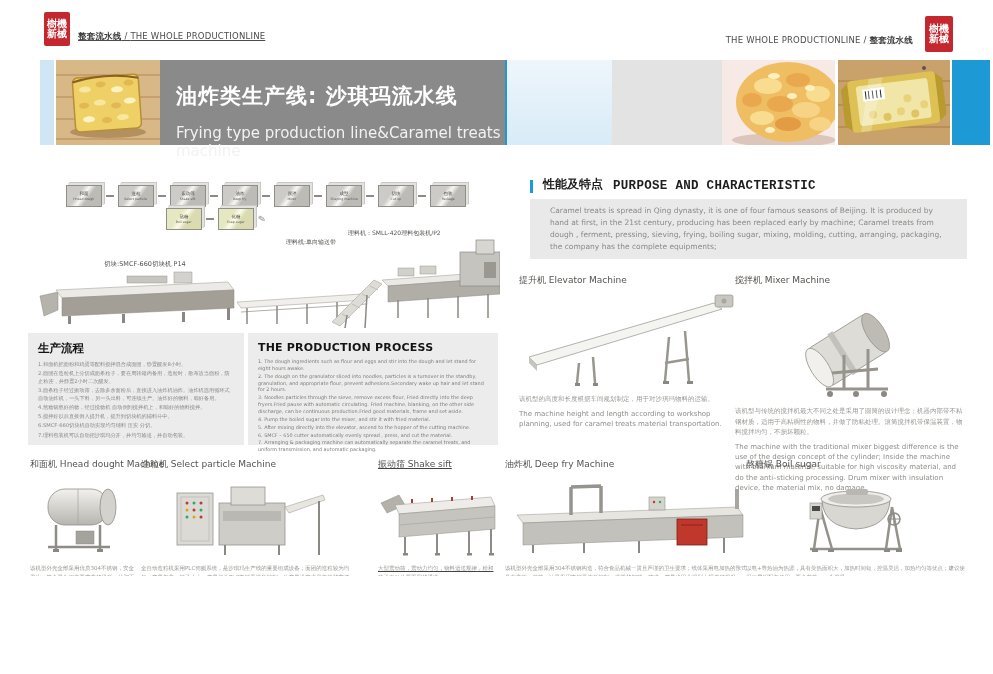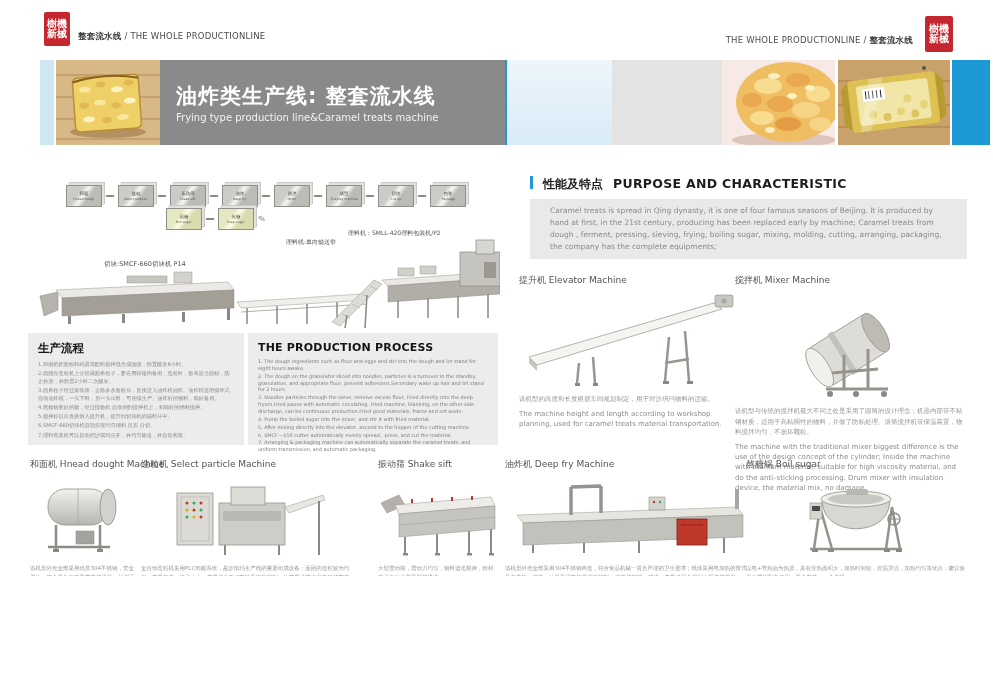--- a/index.html
+++ b/index.html
@@ -9,21 +9,21 @@
 
   
   .seal{background:#c4272e;color:#fff;border-radius:2px;display:flex;flex-direction:column;
         align-items:center;justify-content:center;font-weight:bold;line-height:1.05;font-size:10px;}
   .hdr-label{font-size:8.5px;color:#4c4c4c;letter-spacing:.2px;white-space:nowrap;}
   .hdr-label b{color:#3b3b3b;}
 
   
   .banner-block{position:absolute;top:60px;height:85px;}
   .banner-title-zh{font-size:21px;color:#fff;letter-spacing:1px;font-weight:bold;}
-  .banner-title-en{font-size:10px;color:#f2f2f2;margin-top:2px;}
+  .banner-title-en{font-size:15px;color:#f2f2f2;margin-top:14px;}
 
   
   .flowrow{display:flex;align-items:center;}
   .fbox{width:34px;height:20px;display:flex;flex-direction:column;align-items:center;justify-content:center;
         background:linear-gradient(125deg,#cccbc7 35%,#f7f7f5 48%,#bcbbb6 62%);
         border:0.5px solid #8e8e8a;box-shadow:2px -2px 0 0 #e3e2df,3px -3px 0 0 #c9c8c4;}
   .fbox.yellow{background:linear-gradient(125deg,#e6e8c2 35%,#fbfce8 48%,#dadcb0 62%);}
   .fz{font-size:4.5px;color:#403e3a;line-height:1.2;white-space:nowrap;}
   .fe{font-size:3.5px;color:#5a5854;line-height:1.2;white-space:nowrap;transform:scale(.9);}
   .fdash{width:8px;height:1.2px;background:#8a8a86;margin:0 4px;}
@@ -32,21 +32,21 @@
   .diag-label{font-size:6.5px;color:#55534f;white-space:nowrap;}
 
   
   .panel{background:#ececec;box-sizing:border-box;padding:8px 10px;}
   .panel-title-zh{font-size:11.5px;font-weight:bold;color:#141414;margin-bottom:4px;}
   .panel-title-en{font-size:11px;font-weight:bold;color:#141414;margin-bottom:4px;letter-spacing:.2px;}
   .pz-item{font-size:5.2px;color:#8c8a88;line-height:1.55;margin-bottom:1px;}
   .pe-item{font-size:4.9px;color:#7f7d7b;line-height:1.4;margin-bottom:1px;}
 
   
-  .purpose-titlerow{display:flex;align-items:flex-start;gap:10px;}
+  .purpose-titlerow{display:flex;align-items:flex-end;gap:10px;font-family:Liberation Mono, monospace;}
   .blue-bar{width:3px;height:13px;background:#1d9ad5;}
   .purpose-zh-t{font-size:12px;font-weight:bold;color:#1d1d1d;}
   .purpose-en-t{font-size:12.5px;font-weight:bold;color:#1d1d1d;letter-spacing:.3px;}
   .purpose-body-zh{font-size:7px;color:#a59a90;line-height:1.8;margin-top:7px;}
   .purpose-body-en{font-size:7.5px;color:#8a8a88;line-height:1.6;margin-top:6px;background:#e9e9e9;padding:6px 20px;}
 
   
   .m-title{font-size:9px;color:#55534f;white-space:nowrap;margin-bottom:4px;}
   .m-photo{display:flex;align-items:flex-end;justify-content:center;}
   .cap-zh{font-size:5.5px;color:#9a9894;line-height:1.65;margin-top:7px;}
@@ -60,21 +60,21 @@
 </style>
 </head>
 <body>
 
 <div id="canvas">
 
   <div class="abs seal" style="left:44px;top:12px;width:26px;height:34px;">
     <span>樹機</span>
     <span>新械</span>
   </div>
-  <div class="abs hdr-label" style="left:78px;top:31px;">
+  <div class="abs hdr-label" style="left:78px;top:31px;text-decoration:underline;">
     <b>整套流水线</b><span> / </span><span>THE WHOLE PRODUCTIONLINE</span>
   </div>
   <div class="abs hdr-label" style="right:80px;top:35px;">
     <span>THE WHOLE PRODUCTIONLINE</span><span> / </span><b>整套流水线</b>
   </div>
   <div class="abs seal" style="right:40px;top:16px;width:28px;height:36px;">
     <span>樹機</span>
     <span>新械</span>
   </div>
 
@@ -101,21 +101,21 @@
         <ellipse cx="32" cy="58" rx="6" ry="3" fill="#fdf3c0"></ellipse>
           <ellipse cx="50" cy="60" rx="5" ry="3" fill="#e2b852"></ellipse>
         <ellipse cx="66" cy="58" rx="6" ry="3" fill="#f8e79c"></ellipse>
         <path d="M18,20 Q52,12 84,20" stroke="#8a6020" stroke-width="2" fill="none"></path>
       </g>
     </svg>
   </div>
 
   <div class="banner-block" style="left:160px;width:345px;background:#8a8a8a;">
     <div style="padding:22px 0 0 16px;">
-      <div class="banner-title-zh">油炸类生产线: 整套流水线</div>
+      <div class="banner-title-zh">油炸类生产线: 沙琪玛流水线</div>
       <div class="banner-title-en">Frying type production line&amp;Caramel treats machine</div>
     </div>
   </div>
 
   <div class="banner-block" style="left:505px;width:2px;background:#1d9ad5;"></div>
   <div class="banner-block" style="left:507px;width:105px;background:linear-gradient(180deg,#eef6fc,#d8ebf7);"></div>
   <div class="banner-block" style="left:612px;width:110px;background:#e3e3e3;"></div>
 
   <div class="banner-block" style="left:722px;width:113px;">
     <svg width="113" height="85" viewBox="0 0 113 85">
@@ -413,21 +413,21 @@
             <line x1="52" y1="72" x2="52" y2="82"></line>
             <line x1="106" y1="72" x2="106" y2="82"></line>
             <line x1="146" y1="28" x2="146" y2="82"></line>
           </g>
       </svg>
     </div>
     <div class="cap-zh">全自动造粒机采用PLC伺服系统，是沙琪玛生产线的重要组成设备；面团的造粒较为均匀，产量极高。粒子大小、产量均为PLC电控系统所控制，生产量设定也是极其的方便，支持到即停、定量生产等</div>
     <div class="cap-en">Automatic pelleting machine adopts PLC server system, is an important equipment of caramel treats production line; The granulation of the dough is relatively uniform with high capacity, Particle size and production capacity are all controlled by the PLC electrical control system. Measured output setting is extremely convenient, support to namely stop, quantitative production, etc.</div>
   </div>
 
-  <div class="abs" style="left:378px;top:458px;width:120px;">
+  <div class="abs" style="left:378px;top:458px;width:120px;text-decoration:underline;">
     <div class="m-title">振动筛 Shake sift</div>
     <div class="m-photo" style="height:82px;">
       <svg width="118" height="78" viewBox="0 0 118 78">
         <polygon points="2,24 20,16 26,26 8,34" fill="#b3b1aa" stroke="#8e8c86" stroke-width="0.5"></polygon>
         <polygon points="16,26 112,18 116,27 20,35" fill="#edece8" stroke="#96948e" stroke-width="0.5"></polygon>
         <g fill="#b03a30">
             <rect x="32" y="20" width="2" height="4"></rect>
             <rect x="52" y="19" width="2" height="4"></rect>
             <rect x="72" y="18" width="2" height="4"></rect>
             <rect x="92" y="17" width="2" height="4"></rect>

